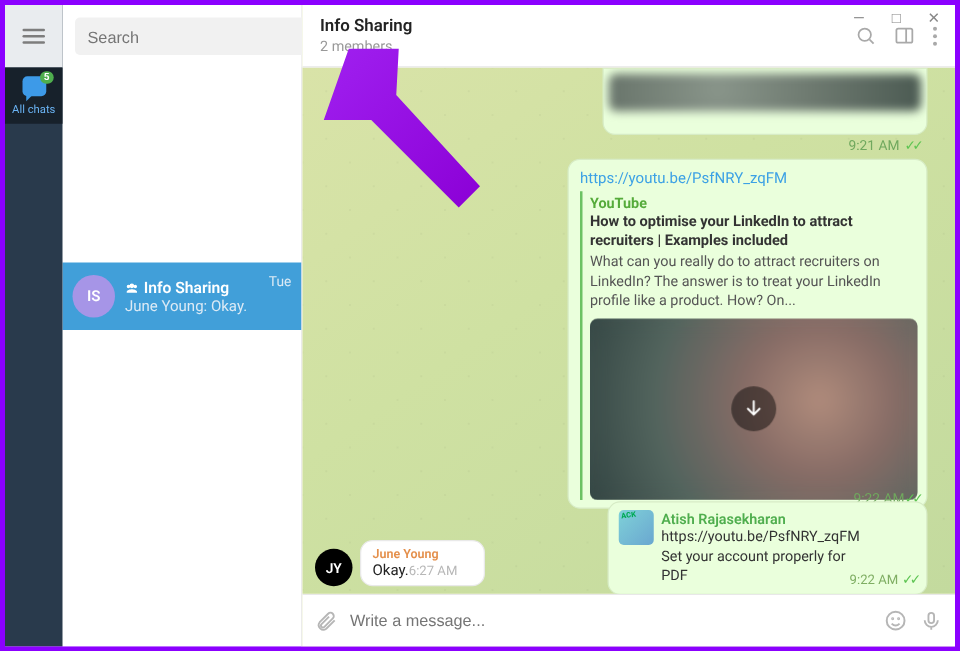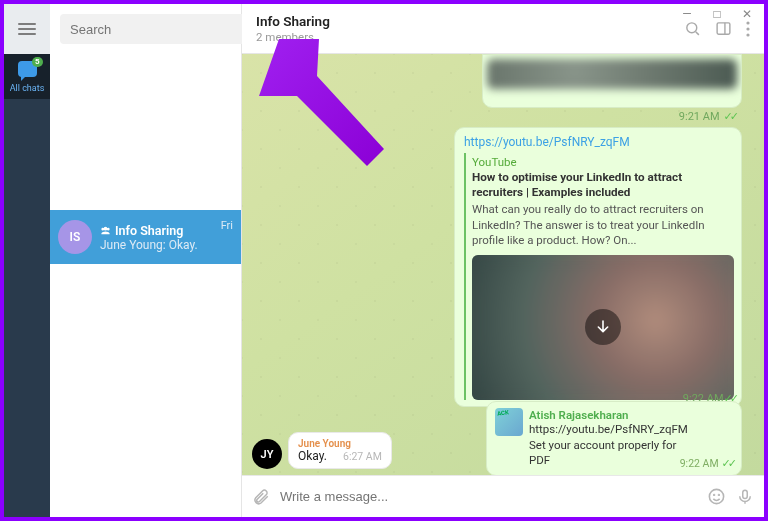--- a/index.html
+++ b/index.html
@@ -57,42 +57,42 @@
   
   .media1{ right:22px; top:0; width:260px; height:54px; border-top-left-radius:0;border-top-right-radius:0; overflow:hidden;}
   .media1 .blur{ position:absolute; inset:4px 4px 18px 4px; border-radius:6px; background:
      radial-gradient(circle at 35% 40%, #89958a 0%, #6e7a70 45%, #4b5a52 100%); filter:blur(4px);}
   .t-921{ position:absolute; right:28px; top:56px; color:#70a85e; font-size:11px;}
   .t-921 .ticks{ margin-left:4px;}
   
   .link-bub{ right:22px; top:73px; width:288px; padding:7px 9px 6px 9px;}
   .link-bub a{ color:#3ca1e5; font-size:12px; text-decoration:none;}
   .lp{ border-left:2px solid #6cc264; margin-top:4px; padding:2px 0 0 6px;}
-  .lp .site{ color:#55ab3a; font-weight:400; font-size:11.5px;}
+  .lp .site{ color:#55ab3a; font-weight:700; font-size:11.5px;}
   .lp .title{ font-weight:700; font-size:11.7px; color:#333; line-height:1.3; margin:1px 0 2px;}
   .lp .desc{ font-size:11.5px; color:#555; line-height:1.35;}
   .lp .thumb{ margin-top:6px; width:262px; height:145px; border-radius:6px; position:relative; overflow:hidden; background:
      radial-gradient(circle at 70% 45%, #b58f7f 0%, #8a6f69 30%, #556760 65%, #354745 100%); filter:blur(0px);}
   .lp .thumb .bl{position:absolute; inset:0; backdrop-filter:blur(4px); background:rgba(0,0,0,0.02); filter:blur(5px);}
   .play{ position:absolute; width:36px;height:36px;border-radius:50%;background:rgba(0,0,0,0.45); left:113px; top:54px; display:flex;align-items:center;justify-content:center;}
   .play svg{ width:16px;height:16px; fill:#fff;}
   .t-922a{ position:absolute; right:28px; top:338px; color:#70a85e; font-size:11px;}
   
   .fwd{ right:22px; top:347px; width:256px; padding:6px 48px 6px 8px;}
   .fwd .mini{ position:absolute; left:8px; top:6px; width:28px;height:28px;border-radius:4px;background:linear-gradient(135deg,#7fd1d8,#6aa7d0);}
   .fwd .mini::after{content:"ACK"; position:absolute; top:1px;left:2px;font-size:6px;font-weight:800;color:#0a5;transform:rotate(-8deg);}
   .fwd .body{ margin-left:34px;}
   .fwd .nm{ color:#4fae4e; font-weight:600; font-size:11.5px;}
   .fwd .ln{ font-size:11.5px; color:#333; line-height:1.35;}
   .fwd .time{ position:absolute; right:7px; bottom:5px;}
   
   .in-wrap{ position:absolute; left:10px; bottom:6px; display:flex; align-items:flex-end; gap:6px;}
   .in-bub{ background:#fff; border:1px solid #e9e9e9; border-radius:10px; padding:5px 9px 5px 9px; min-width:100px;}
   .in-bub .nm{ color:#e48f4b; font-weight:600; font-size:10px;}
-  .in-bub .row{ display:flex; align-items:flex-end; gap:16px;}
+  .in-bub .row{ display:flex; align-items:flex-end; gap:0;}
   .in-bub .txt{ font-size:12px; color:#222;}
   .in-bub .tm{ font-size:10.5px; color:#b7b7b7;}
   
   .compose{ height:42px; background:#fff; display:flex; align-items:center; padding:0 10px; gap:10px; border-top:1px solid #e8e8e8;}
   .compose .ic{ color:#b6b6b6; cursor:pointer; display:flex;}
   .compose input{ flex:1; border:none; outline:none; font-size:13px; color:#9b9b9b;}
   
   .arrow{ position:absolute; left:245px; top:27px; width:140px; height:140px; z-index:50; pointer-events:none;}
 </style>
 </head>
@@ -129,21 +129,21 @@
           <div class="avatar av-purple">IS</div>
           <div class="mid">
             <div class="row1">
               <svg class="grp-icon" viewBox="0 0 24 24" fill="#fff">
                   <path d="M12 12a4 4 0 1 0-4-4 4 4 0 0 0 4 4zm6 0a3 3 0 1 0-3-3 3 3 0 0 0 3 3zM6 12a3 3 0 1 0-3-3 3 3 0 0 0 3 3zm6 2c-3 0-9 1.5-9 4.5V20h18v-1.5C21 15.5 15 14 12 14z"></path>
                 </svg>
               <span>Info Sharing</span>
             </div>
             <div class="row2">June Young: Okay.</div>
           </div>
-          <div class="date">Fri</div>
+          <div class="date">Tue</div>
         </div>
       </div>
     </div>
 
     <div class="convo">
       <div class="chat-header">
         <div class="titles">
           <h1>Info Sharing</h1>
           <div class="sub">2 members</div>
         </div>

